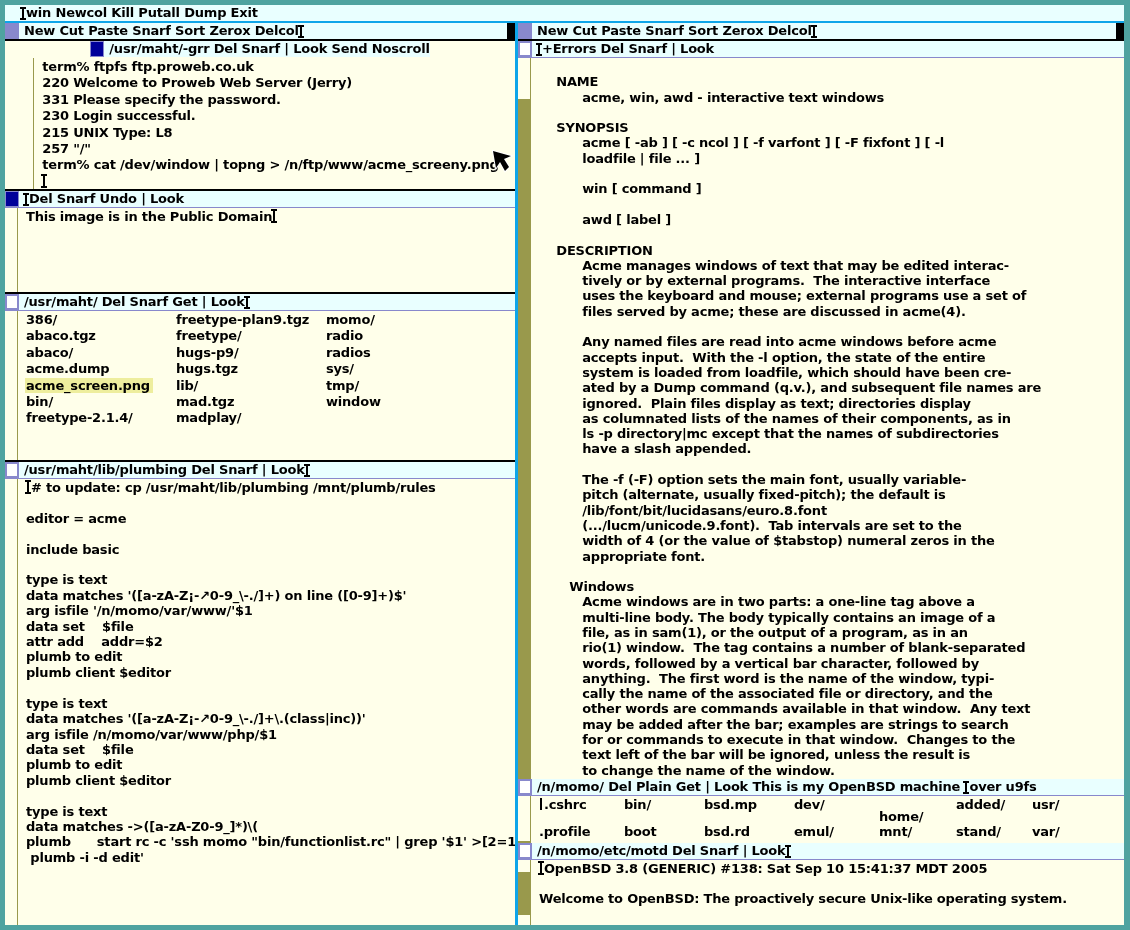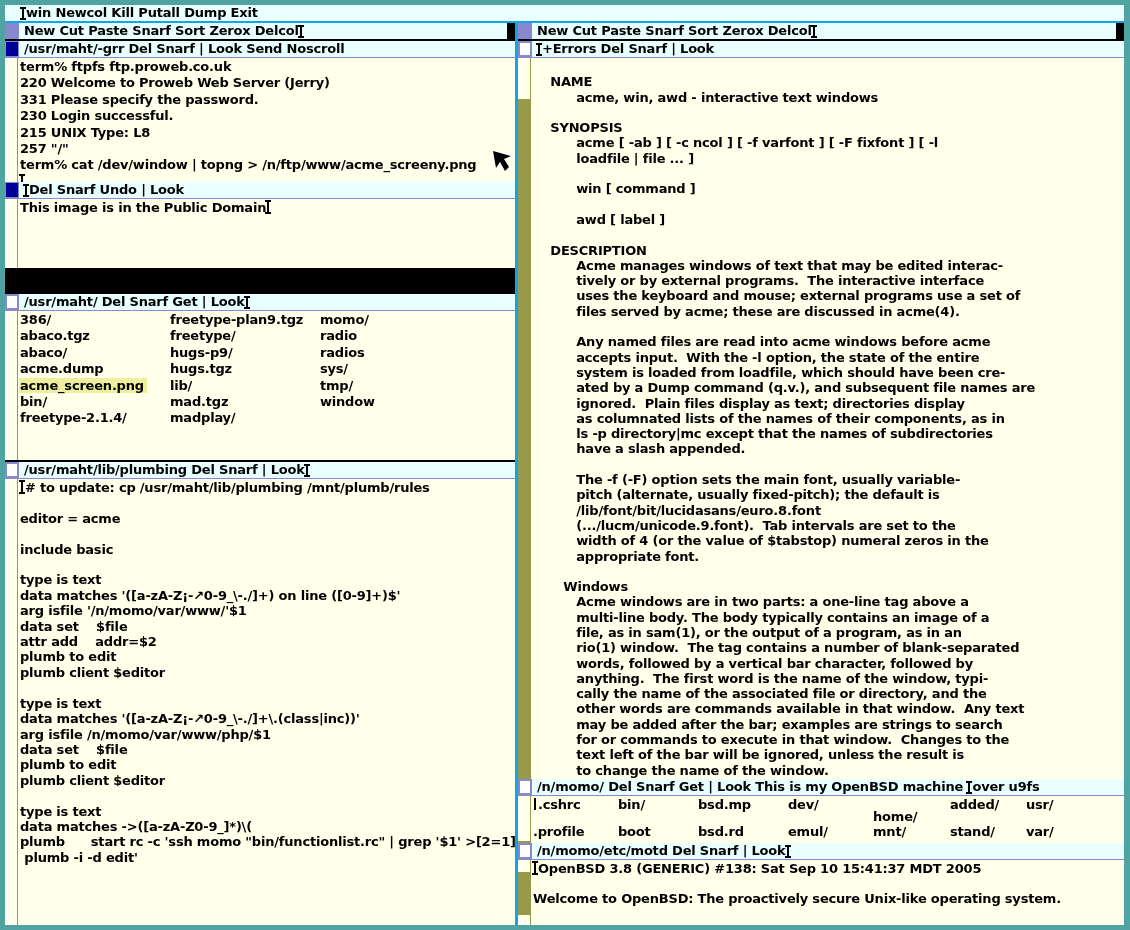--- a/index.html
+++ b/index.html
@@ -15,33 +15,33 @@
   .sq.clean{background:#ffffff;border:2px solid #8888cc;}
   .sq.dirty{background:#000099;border:1px solid #8888cc;}
   
   .column{position:absolute;top:18px;height:902px;background:#000;}
   #col-left{left:0;width:510px;}
   #col-right{left:513px;width:606px;}
   .coltag{position:absolute;left:0;top:0;right:8px;}
   
   .win{position:absolute;left:0;right:0;display:flex;flex-direction:column;background:#ffffea;}
   .win .tagline{height:1px;background:#8888cc;flex:0 0 1px;}
-  .win .body{flex:1;display:flex;overflow:hidden;position:relative;}
+  .win .body{flex:1;display:flex;overflow:hidden;position:relative;gap:6px;}
   .sb{position:relative;flex:0 0 13px;background:#ffffea;}
   .sb::after{content:"";position:absolute;right:0;top:0;bottom:0;width:1px;background:#99994c;}
   .sb .dark{position:absolute;left:0;width:13px;background:#99994c;}
   .textarea{flex:1;overflow:hidden;padding-left:2px;padding-top:1px;}
   .line{white-space:pre;}
   #w1 .textarea,#w2 .textarea,#w3 .textarea{line-height:16.4px;}
   #w4 .textarea{line-height:15.4px;}
   #e1 .textarea{line-height:15.3px;}
   #e2 .textarea,#e3 .textarea{line-height:15px;}
   
-  #w1{top:18px;height:148px;}
-  #w2{top:159px;height:86px;}
+  #w1{top:18px;height:148px;align-items:center;}
+  #w2{top:168px;height:101px;}
   #w3{top:271px;height:166px;}
   #w4{top:439px;height:463px;}
   #e1{top:18px;height:852px;}
   #e2{top:756px;height:62px;}
   #e3{top:820px;height:82px;}
   
   .listcols{display:flex;}
   .listcol{flex:0 0 150px;}
   .gridrow{display:flex;}
   .gridrow span{flex:0 0 auto;overflow:hidden;white-space:pre;}
@@ -224,21 +224,21 @@
               <div class="line">          other words are commands available in that window.  Any text</div>
               <div class="line">          may be added after the bar; examples are strings to search</div>
               <div class="line">          for or commands to execute in that window.  Changes to the</div>
               <div class="line">          text left of the bar will be ignored, unless the result is</div>
               <div class="line">          to change the name of the window.</div>
             </div>
           </div>
       </div>
 
       <div class="win" id="e2">
-        <div class="tagbar"><span class="sq clean"></span><span class="tagtext-before">/n/momo/ Del Snarf Get | Look This is my OpenBSD machine </span><span class="caret"></span><span class="tagtext-after">over u9fs</span></div>
+        <div class="tagbar"><span class="sq clean"></span><span class="tagtext-before">/n/momo/ Del Plain Get | Look This is my OpenBSD machine </span><span class="caret"></span><span class="tagtext-after">over u9fs</span></div>
         <div class="tagline"></div>
         <div class="body">
             <div class="sb"></div>
             <div class="textarea">
               <div class="gridrow line"><span style="flex-basis: 85px;"><span class="caret"></span>.cshrc</span><span style="flex-basis: 80px;">bin/</span><span style="flex-basis: 90px;">bsd.mp</span><span style="flex-basis: 85px;">dev/</span><span style="flex-basis: 77px; margin-top: 12px;">home/</span><span style="flex-basis: 76px;">added/</span><span style="flex-basis: 60px;">usr/</span></div>
               <div class="gridrow line"><span style="flex-basis: 85px;">.profile</span><span style="flex-basis: 80px;">boot</span><span style="flex-basis: 90px;">bsd.rd</span><span style="flex-basis: 85px;">emul/</span><span style="flex-basis: 77px;">mnt/</span><span style="flex-basis: 76px;">stand/</span><span style="flex-basis: 60px;">var/</span></div>
               <div class="gridrow line"><span style="flex-basis: 85px;">altroot/</span><span style="flex-basis: 80px;">bsd</span><span style="flex-basis: 90px;">cvs/</span><span style="flex-basis: 85px;">etc/</span><span style="flex-basis: 77px;">root/</span><span style="flex-basis: 76px;">tmp/</span></div>
             </div>
           </div>
       </div>

